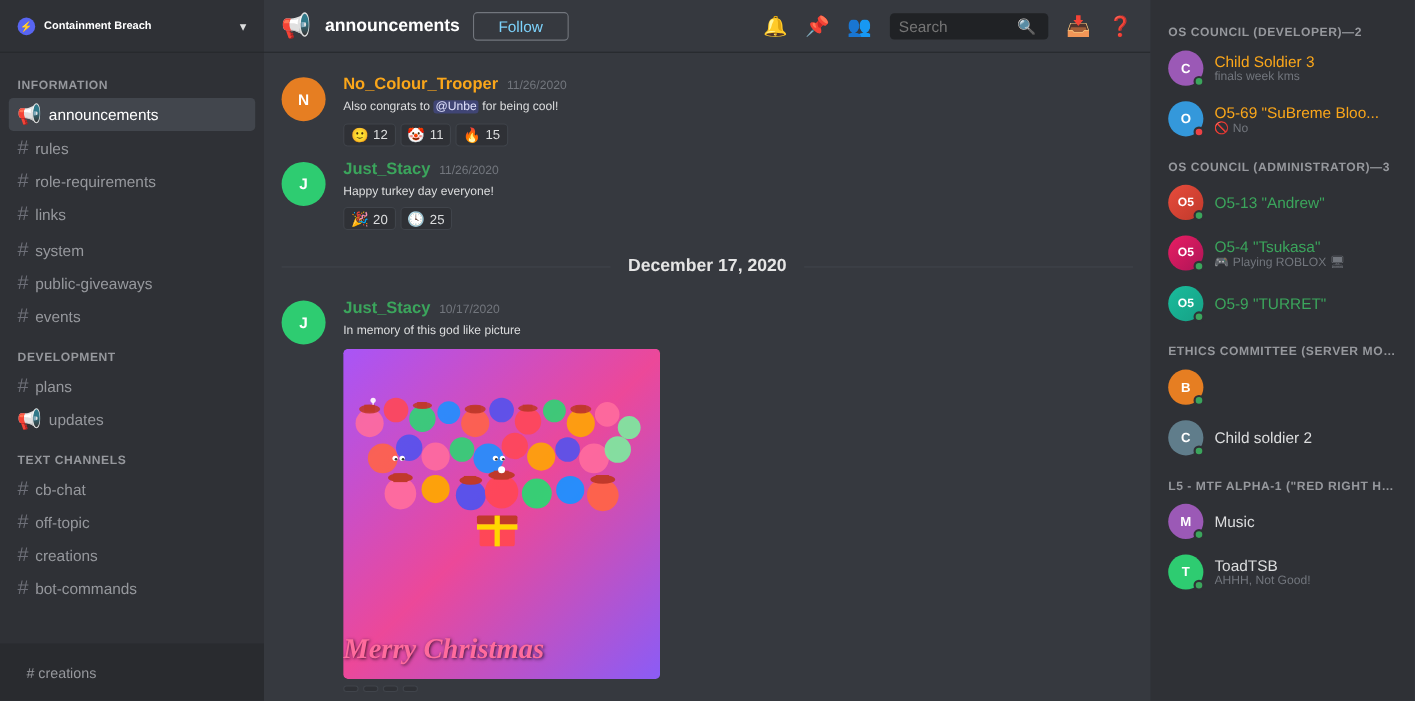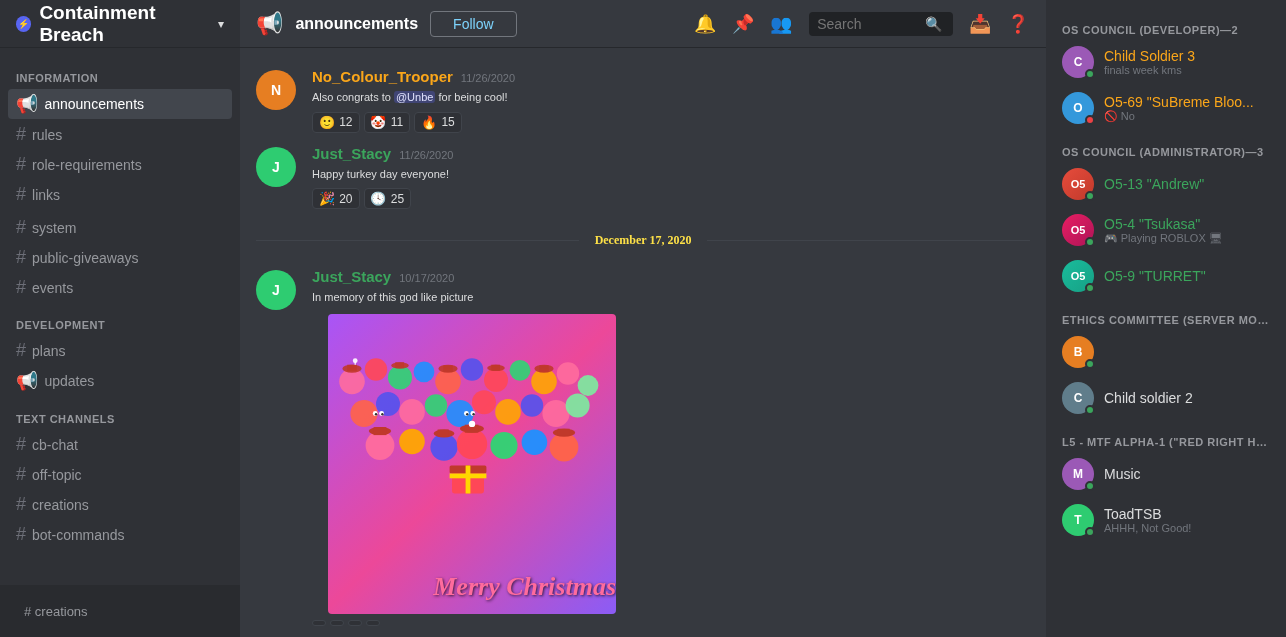--- a/index.html
+++ b/index.html
@@ -46,21 +46,21 @@
       background: #5865f2;
       display: flex;
       align-items: center;
       justify-content: center;
       font-size: 9px;
       color: white;
     }
     .server-title {
       font-weight: 600;
       color: #fff;
-      font-size: 19px;
+      font-size: 10px;
     }
     .server-header-chevron {
       color: #dcddde;
       font-size: 12px;
     }
 
     .sidebar-content {
       flex: 1;
       overflow-y: auto;
       padding: 8px 0;
@@ -259,45 +259,43 @@
       align-items: center;
       padding: 16px 16px;
       gap: 16px;
     }
     .date-divider-line {
       flex: 1;
       height: 1px;
       background: #40444b;
     }
     .date-divider-text {
-      font-size: 12px;
-      color: #fde047;
+      font-size: 16px;
+      color: #e5e5e5;
       font-weight: 600;
       white-space: nowrap;
-      font-family: Liberation Serif, serif;
     }
 
     .image-attachment {
       margin-top: 8px;
       border-radius: 4px;
       overflow: hidden;
       max-width: 360px;
     }
     .image-placeholder {
       width: 288px;
       height: 300px;
       background: linear-gradient(135deg, #a855f7 0%, #ec4899 50%, #8b5cf6 100%);
       border-radius: 4px;
       display: flex;
-      align-items: flex-end;
+      align-items: flex-start;
       justify-content: flex-end;
       flex-direction: column;
       position: relative;
       overflow: hidden;
-      margin-left: 16px;
     }
     .christmas-text {
       font-size: 28px;
       font-style: italic;
       color: #fff;
       font-weight: 700;
       text-shadow: 2px 2px 4px rgba(0,0,0,0.5);
       margin-bottom: 16px;
       font-family: cursive;
     }

